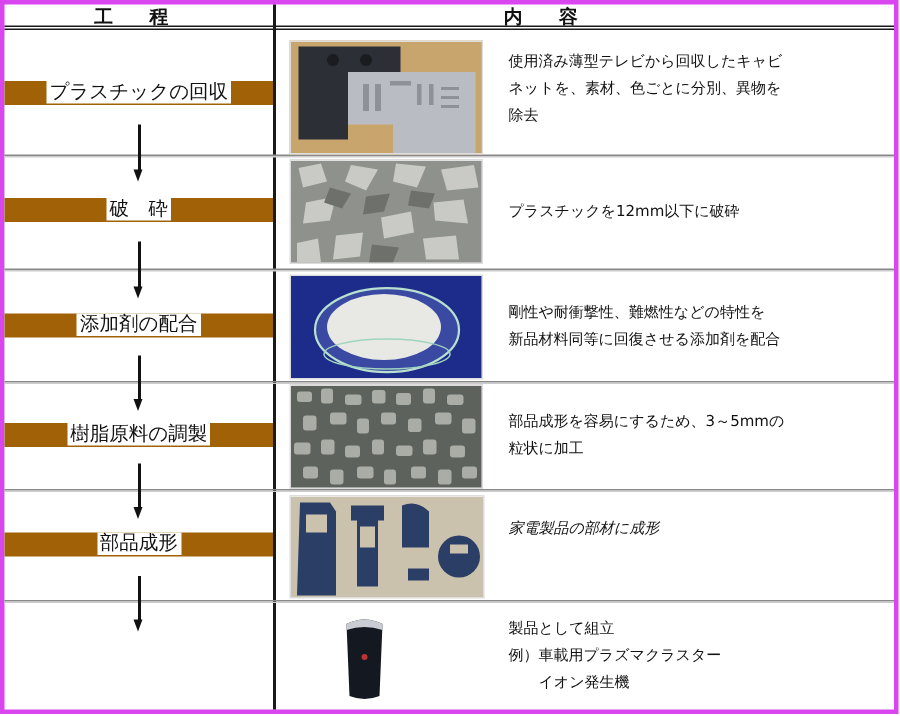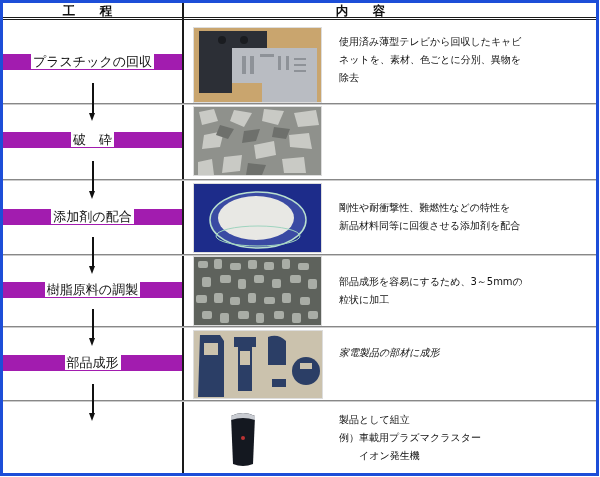--- a/index.html
+++ b/index.html
@@ -1,34 +1,34 @@
 <!DOCTYPE html>
 <html><head>
 <meta charset="utf-8">
 <style>
   * { box-sizing: border-box; margin: 0; padding: 0; }
   html, body { width: 600px; height: 477px; background: #ffffff; overflow: hidden; }
   body { font-family: "DejaVu Sans", "Liberation Sans", sans-serif; color: #111; position: relative; }
   .table {
     position: absolute; left: 0; top: 0; width: 599px; height: 476px;
-    border: 3px solid #1d4ed8;
+    border: 3px solid #d946ef;
   }
   .hdr {
     position: absolute; left: 0; top: 0; width: 593px; height: 17px;
     border-bottom: 3px double #1a1a1a;
     font-size: 12.5px; font-weight: bold; line-height: 16px;
   }
   .hdr .c1 { position: absolute; left: 0; top: 0; width: 179px; text-align: center; letter-spacing: 10px; }
   .hdr .c2 { position: absolute; left: 182px; top: 0; width: 361px; text-align: center; letter-spacing: 10px; }
   .vdiv { position: absolute; left: 179px; top: 0; width: 2px; height: 470px; background: #1a1a1a; }
   .row { position: absolute; left: 0; width: 593px; }
   .row.bordered { border-bottom: 1px solid #888; box-shadow: 0 1px 0 #ccc; }
   .step {
     position: absolute; left: 0; width: 179px; text-align: center;
-    font-size: 13px; line-height: 16px; background: #a21caf; padding: 0 2px;
+    font-size: 13px; line-height: 16px; background: #a16207; padding: 0 2px;
   }
   .step span { background: #fff; padding: 0 2px; }
   .img { position: absolute; left: 190px; border: 1px solid #ddd; overflow: hidden; }
   .desc { position: absolute; left: 336px; font-size: 10px; line-height: 18px; white-space: pre; color: #111; }
   .arrow { position: absolute; left: 86px; width: 7px; }
   .arrow .line { position: absolute; left: 3px; top: 0; width: 1.5px; background: #111; }
   .arrow .head { position: absolute; left: 0; bottom: 0; width: 0; height: 0;
     border-left: 3.5px solid transparent; border-right: 3.5px solid transparent; border-top: 8px solid #111; }
 </style>
 </head>
@@ -182,21 +182,22 @@
     <svg width="28" height="54" viewBox="0 0 28 54">
       <path d="M2,4 q12,-6 24,0 l-2,48 q-10,4 -20,0 z" fill="#141820"></path>
       <path d="M2,4 q12,-6 24,0 v4 q-12,-4 -24,0 z" fill="#c9ccd2"></path>
       <circle cx="14" cy="26" r="2" fill="#b33"></circle>
     </svg>
   </div>
 
   <div class="desc" style="top:30px;">使用済み薄型テレビから回収したキャビ
 ネットを、素材、色ごとに分別、異物を
 除去</div>
-  <div class="desc" style="top:197px;font-family:Liberation Mono, monospace;">剛性や耐衝撃性、難燃性などの特性を
+  <div class="desc" style="top:130px;">プラスチックを12mm以下に破砕</div>
+  <div class="desc" style="top:197px;">剛性や耐衝撃性、難燃性などの特性を
 新品材料同等に回復させる添加剤を配合</div>
   <div class="desc" style="top:270px;">部品成形を容易にするため、3～5mmの
 粒状に加工</div>
   <div class="desc" style="top:341px;font-style:italic;">家電製品の部材に成形</div>
   <div class="desc" style="top:408px;">製品として組立
 例）車載用プラズマクラスター
 　　イオン発生機</div>
 </div>
 
 </body></html>

